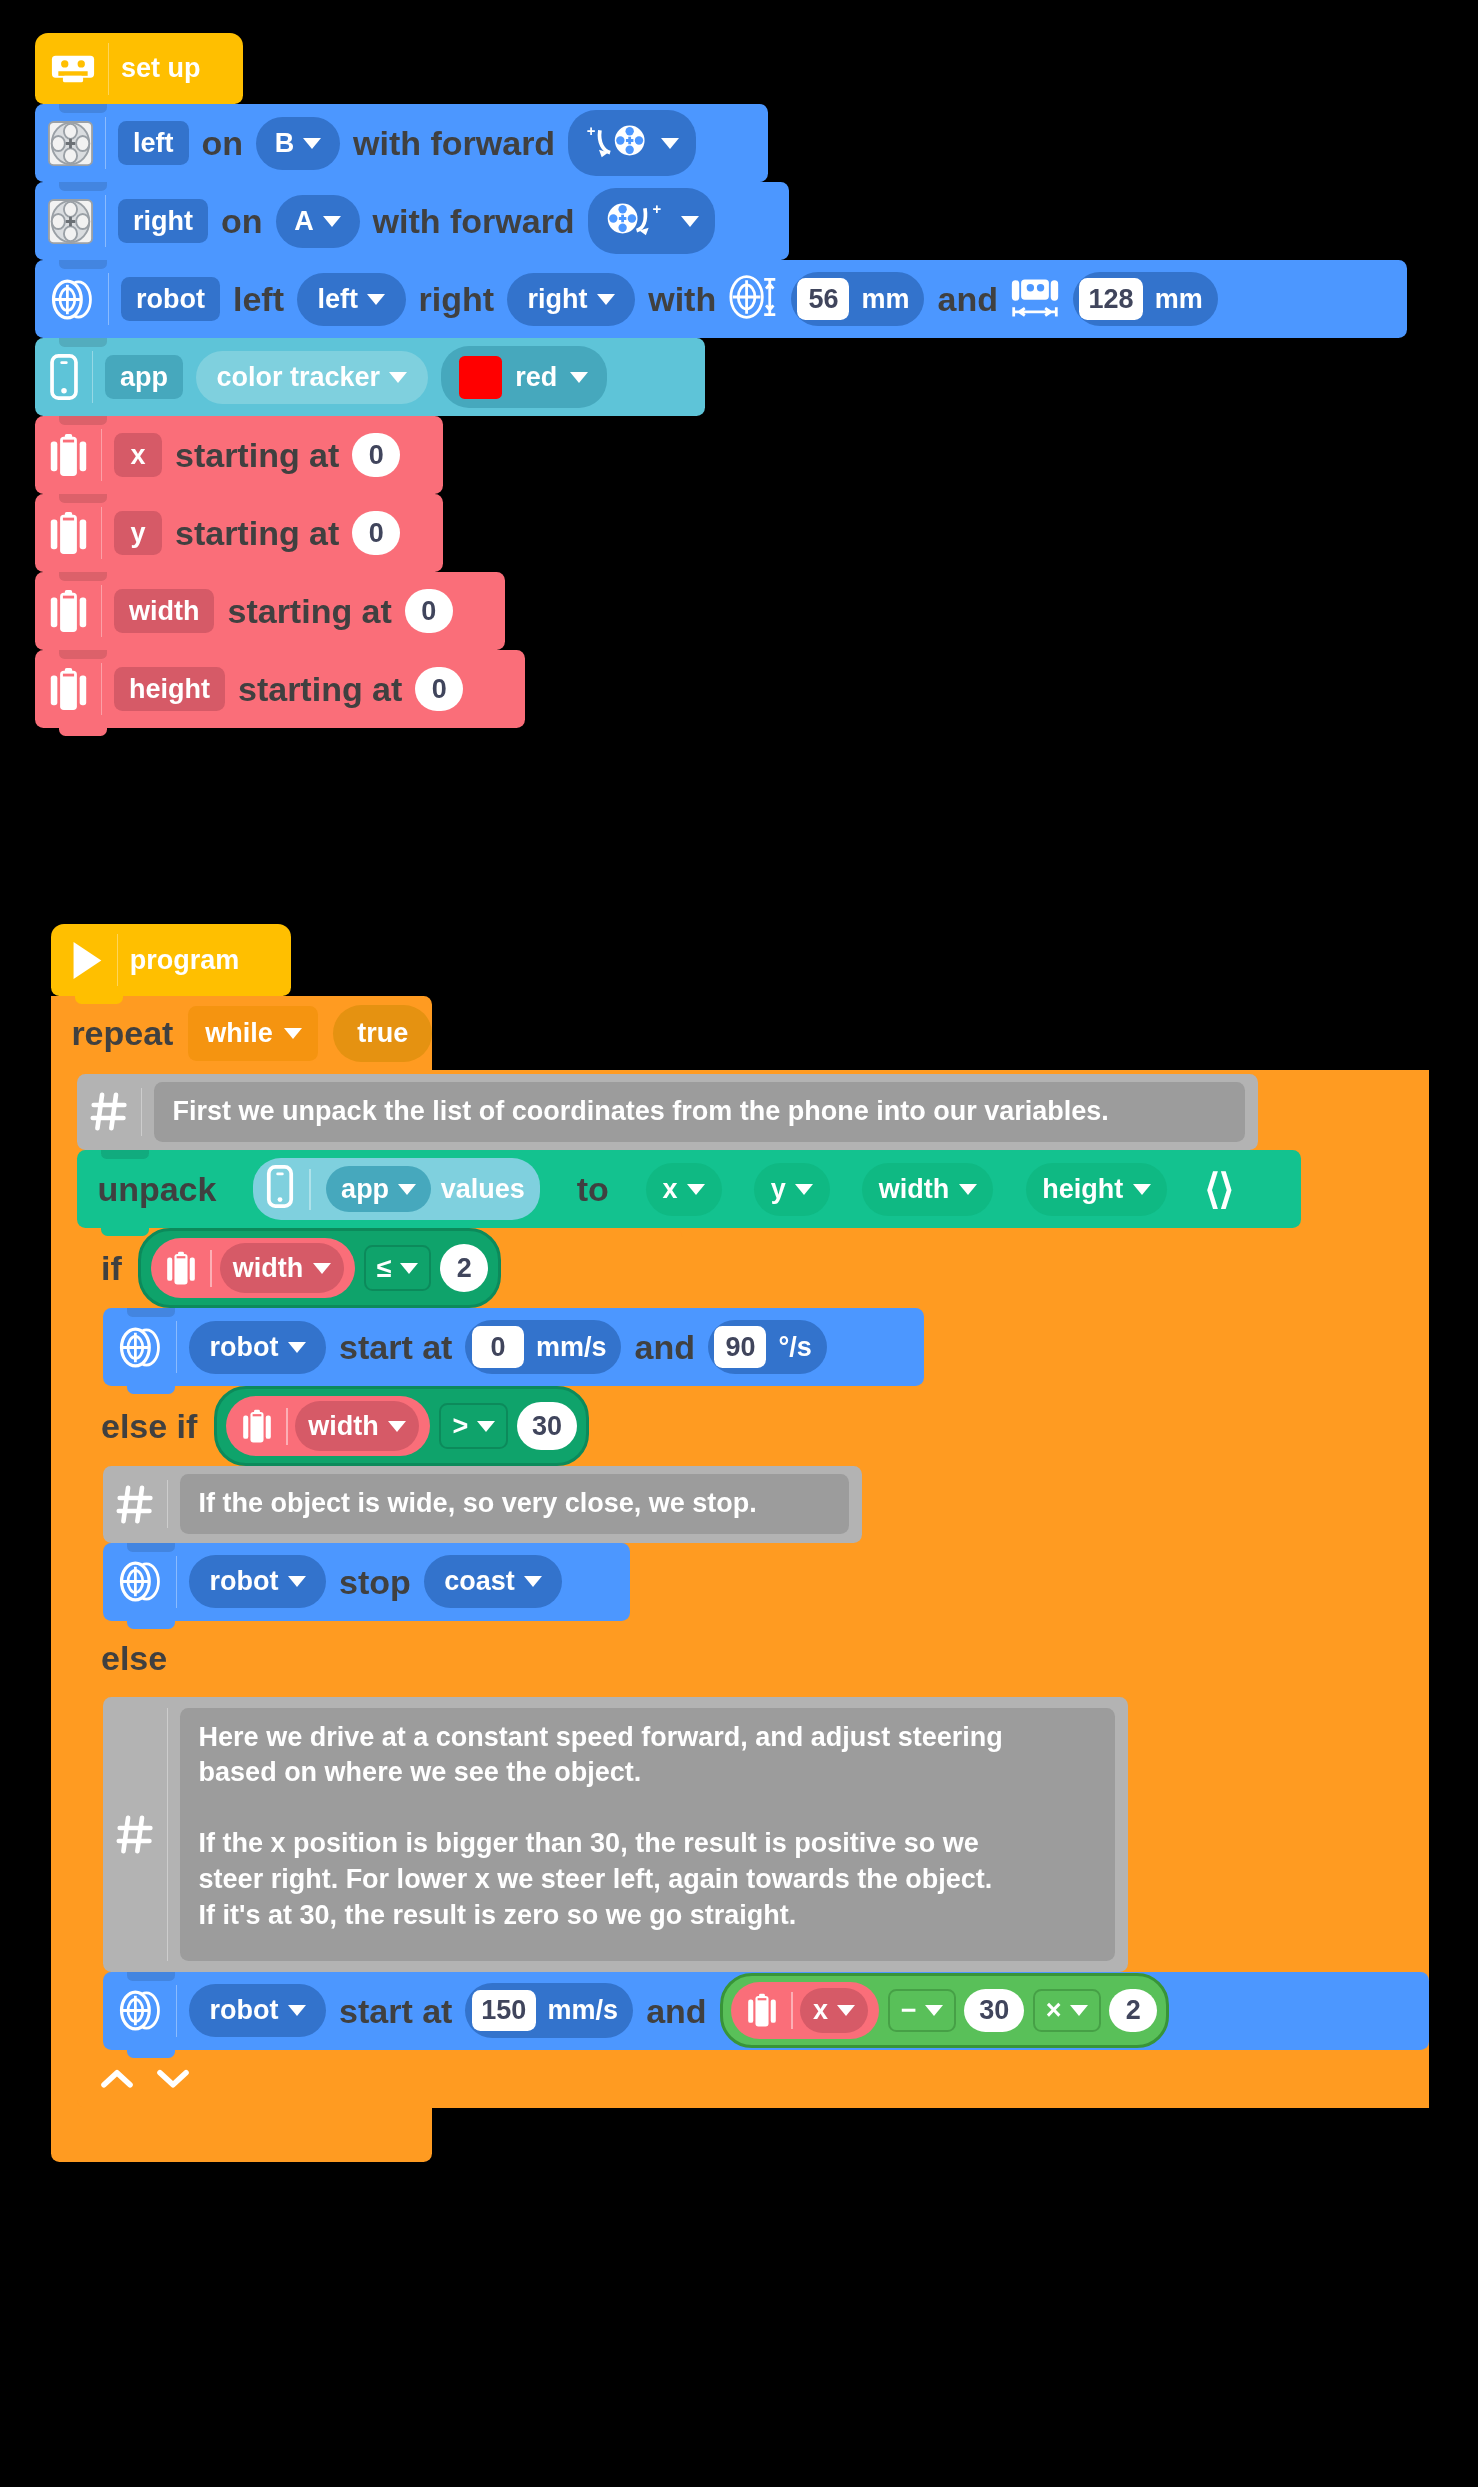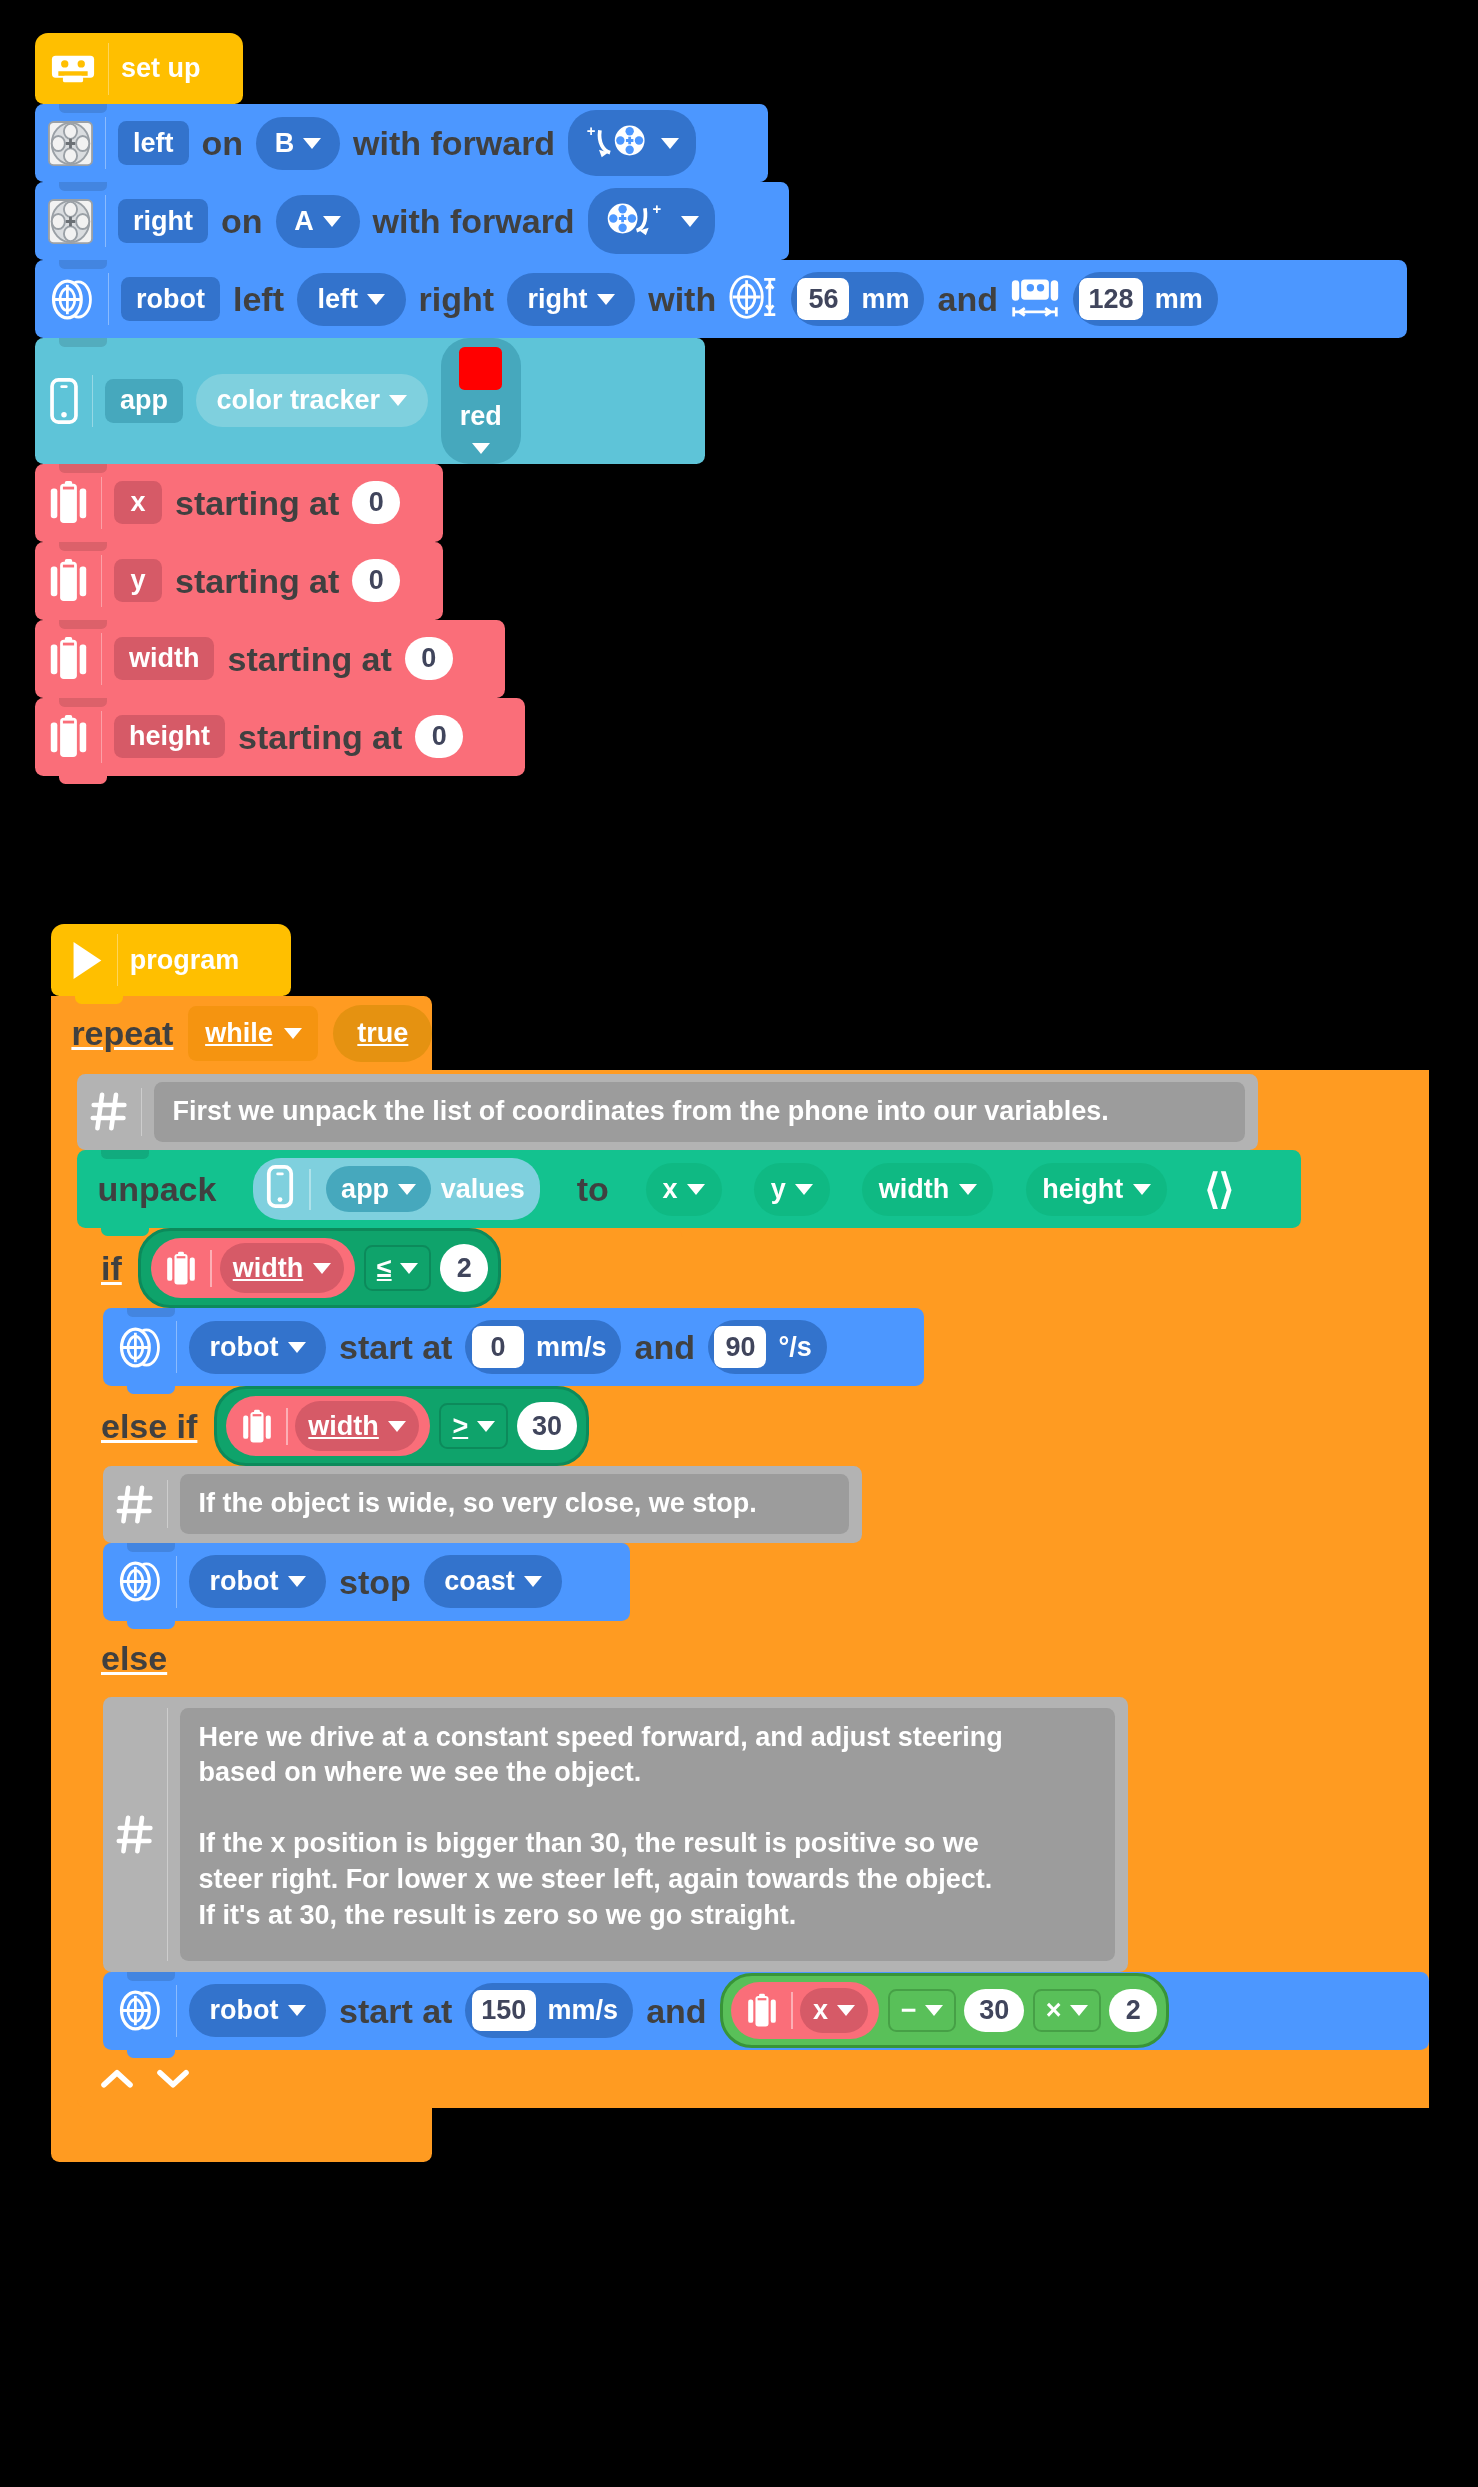--- a/index.html
+++ b/index.html
@@ -145,21 +145,21 @@
   .c-comment   { background:#b3b3b3; }           
   .c-unpack    { background:#13c28f; }           
 
   
   .cblock { position: relative; }
   .c-head, .c-foot, .c-mid {
     background: #ff9b21;
     position: relative;
     display: flex; align-items: center;
     padding-left: 18.6px;
-    color: #fff; font-weight: bold; font-size: 27px; text-decoration: underline;
+    color: #fff; font-weight: bold; font-size: 27px;
   }
   .c-head { border-radius: 8.4px 8.4px 0 0; }
   .c-foot { border-radius: 0 0 8.4px 8.4px; }
   .c-body { background:#ff9b21; padding-left: 26px; position: relative; }
 
   
   .mini-sep{ width:1.9px; height:46px; background:rgba(255,255,255,.38); margin:0 12px; flex:none;}
 
   
   .cmt-box{
@@ -392,21 +392,21 @@
           <circle cx="17" cy="40" r="3" fill="#fff"></circle>
         </svg>
     </span>
     <span class="chip">app</span>
     <span class="gap"></span>
     <span class="dd" style="padding:13px 20.4px; background:#7fd0de;">
       <span>color tracker</span>
       <i class="caret"></i>
     </span>
     <span class="gap"></span>
-    <span class="dd" style="padding:9.3px 18.6px; background:#46a8bd; gap:13px;flex-direction:column;">
+    <span class="dd" style="padding:9.3px 18.6px; background:#46a8bd; gap:13px;">
       <i class="colorswatch" style="background:#ff0000;"></i>
       <span>red</span>
       <i class="caret"></i>
     </span>
   </div>
 
   <div class="blk c-var notch-top tab-bot" style="width:408px;">
     <span class="icon-cell">
       <svg width="41" height="45" viewBox="0 0 44 48">
           <rect x="3" y="9" width="7" height="32" rx="3" fill="#fff"></rect>

